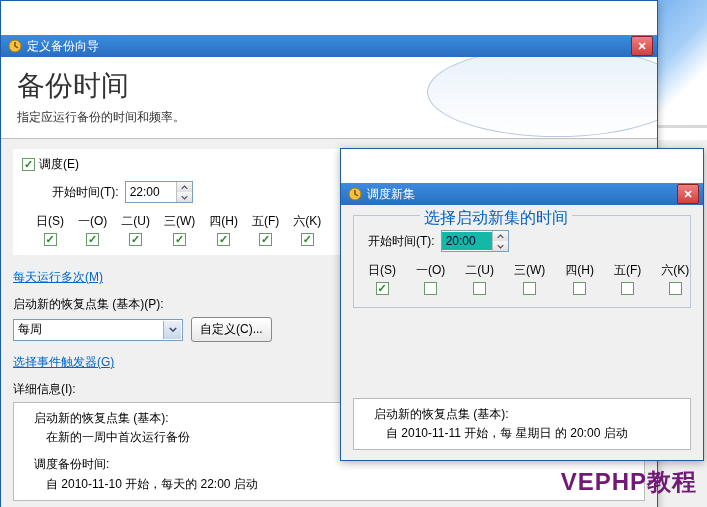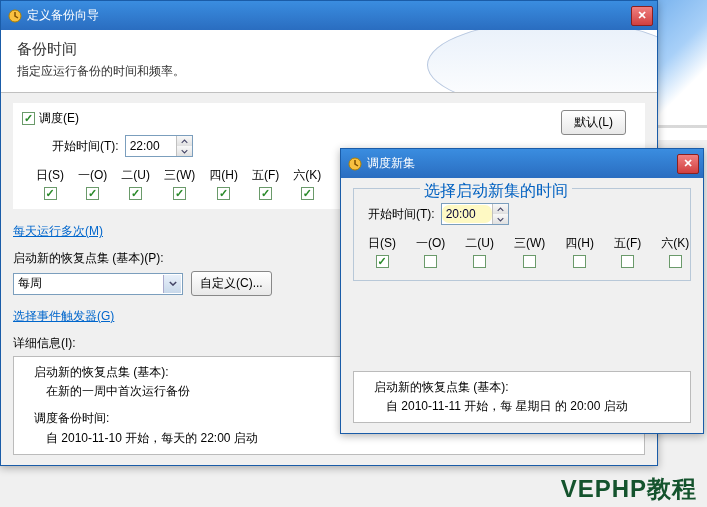--- a/index.html
+++ b/index.html
@@ -2,30 +2,30 @@
 <html><head>
 <meta charset="utf-8">
 <style>
   * { box-sizing: border-box; font-family: "Microsoft YaHei", "SimSun", Tahoma, sans-serif; }
   body { margin: 0; width: 707px; height: 507px; background: #f0f0f0; position: relative; overflow: hidden; }
   
   .sky-bg { position: absolute; right: 0; top: 0; width: 100px; height: 140px; background: linear-gradient(135deg, #5aa0e8 0%, #a8d0f8 50%, #fff 70%); z-index: 0; }
   .sky-line { position: absolute; left: 0; right: 0; top: 125px; height: 3px; background: linear-gradient(90deg, #e8e8e8, #d8d8d8); z-index: 0; }
 
   .window { position: absolute; border: 1px solid #1a5ca8; background: #fff; box-shadow: 0 2px 8px rgba(0,0,0,0.3); }
-  .titlebar { height: 29px; background: linear-gradient(to bottom, #3a8de0, #2a6dc0); display: flex; align-items: center; padding: 0 4px 0 6px; color: #fff; font-size: 12px; }
+  .titlebar { height: 22px; background: linear-gradient(to bottom, #3a8de0, #2a6dc0); display: flex; align-items: center; padding: 0 4px 0 6px; color: #fff; font-size: 12px; margin-top: 34px; }
   .titlebar .icon-small { width: 16px; height: 16px; margin-right: 4px; display: flex; align-items: center; justify-content: center; }
   .titlebar .spacer { flex: 1; }
   .title-text { white-space: nowrap; }
   .close-btn { width: 22px; height: 20px; background: linear-gradient(to bottom, #f08080, #d04040); border: 1px solid #8a2020; border-radius: 2px; display: flex; align-items: center; justify-content: center; cursor: pointer; }
   .close-x { color: #fff; font-size: 11px; font-weight: bold; line-height: 1; }
 
   .header-pane { background: #fff; padding: 10px 16px 12px; border-bottom: 1px solid #c0c0c0; position: relative; }
   .header-curve { position: absolute; right: -30px; top: -10px; width: 260px; height: 90px; border: 1px solid #b8c8e0; border-radius: 50%; background: linear-gradient(to bottom, #e8f0fa, #fff); }
-  .header-title { font-size: 15px; color: #333; margin-bottom: 4px; position: relative; }
+  .header-title { font-size: 28px; color: #333; margin-bottom: 4px; position: relative; }
   .header-sub { font-size: 12px; color: #333; position: relative; }
 
   .body-pane { background: #f0f0f0; padding: 10px 12px; font-size: 12px; color: #000; }
   
   .group { background: #fff; border: 1px solid #fff; padding: 6px 8px 8px; margin-bottom: 8px; position: relative; }
   
   .check-row { display: flex; align-items: center; gap: 4px; margin-bottom: 8px; }
   .checkbox { width: 13px; height: 13px; border: 1px solid #6a9a6a; background: #fff; display: flex; align-items: center; justify-content: center; cursor: pointer; }
   .checkbox.checked::after { content: "✓"; color: #2a8a2a; font-size: 11px; font-weight: bold; line-height: 1; }
 
@@ -54,21 +54,21 @@
 
   .detail-box { border: 1px solid #bbb; background: #fff; padding: 6px 20px; font-size: 12px; line-height: 1.6; }
   .detail-box .indent { margin-left: 12px; }
 
   .fieldset { border: 1px solid #b8c8d8; padding: 10px 10px 12px; margin: 0; position: relative; }
   .fieldset-legend { position: absolute; top: -8px; left: 20px; background: #f0f0f0; padding: 0 4px; font-size: 16px; color: #0060c0; margin-left: 46px; }
 
   #win1 { left: 0; top: 0; width: 658px; }
   #win2 { left: 340px; top: 148px; width: 364px; z-index: 10; }
 
-  .watermark { position: absolute; right: 10px; bottom: 2px; font-size: 24px; font-weight: 700; color: #14532d; font-family: Arial, sans-serif; letter-spacing: 1px; z-index: 20; }
+  .watermark { position: absolute; right: 10px; bottom: 9px; font-size: 24px; font-weight: 700; color: #701a75; font-family: Arial, sans-serif; letter-spacing: 1px; z-index: 20; }
 
   .rowgap { margin-bottom: 6px; }
 </style>
 </head>
 <body>
 
 <div class="sky-bg"></div>
 <div class="sky-line"></div>
 
 <div class="window" id="win1">
@@ -193,21 +193,21 @@
         <span class="close-x">✕</span>
       </div>
   </div>
   <div class="body-pane" style="background:#f0f0f0;">
 
     <div class="fieldset" style="background:#f0f0f0;">
       <div class="fieldset-legend">选择启动新集的时间</div>
       <div class="time-row" style="margin-left:4px;">
         <span class="label">开始时间(T):</span>
         <div class="spinner">
-          <input style="background: #fef9c3; color: rgb(0, 0, 51); border-radius: 7px;" value="20:00">
+          <input style="background: #14b8a6; color: rgb(0, 0, 51);" value="20:00">
           <div class="arrows">
             <div class="arrow">
                 <svg viewBox="0 0 10 6">
                   <path d="M1 5 L5 1 L9 5" fill="none" stroke="#446" stroke-width="1.5"></path>
                 </svg>
               </div>
             <div class="arrow">
                 <svg viewBox="0 0 10 6">
                   <path d="M1 1 L5 5 L9 1" fill="none" stroke="#446" stroke-width="1.5"></path>
                 </svg>

